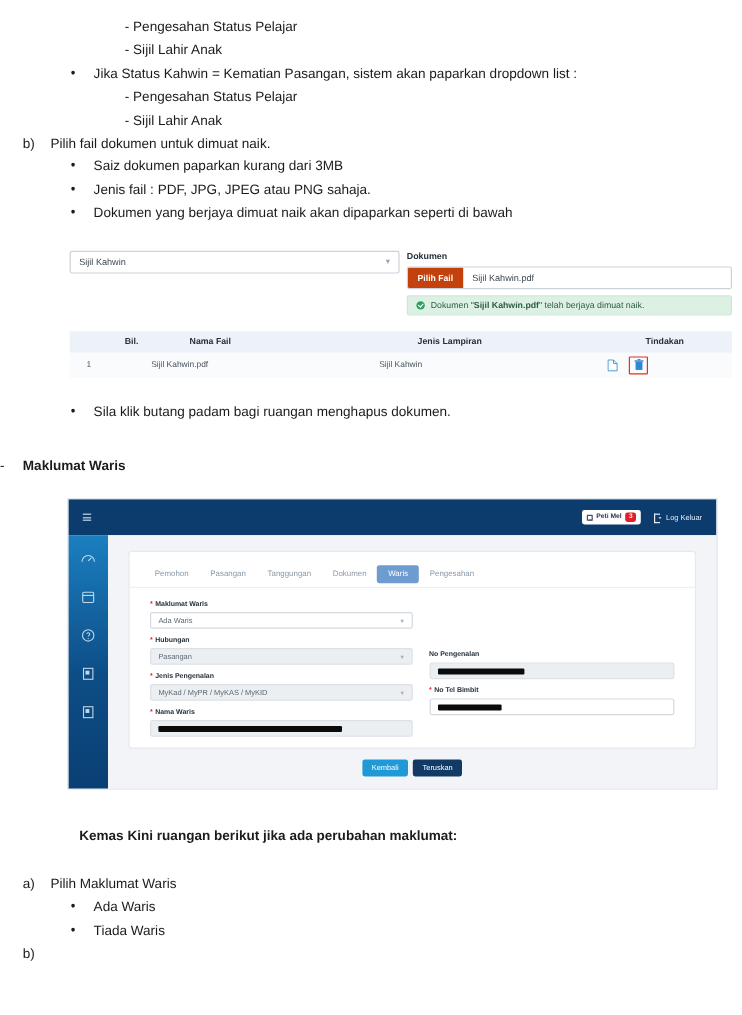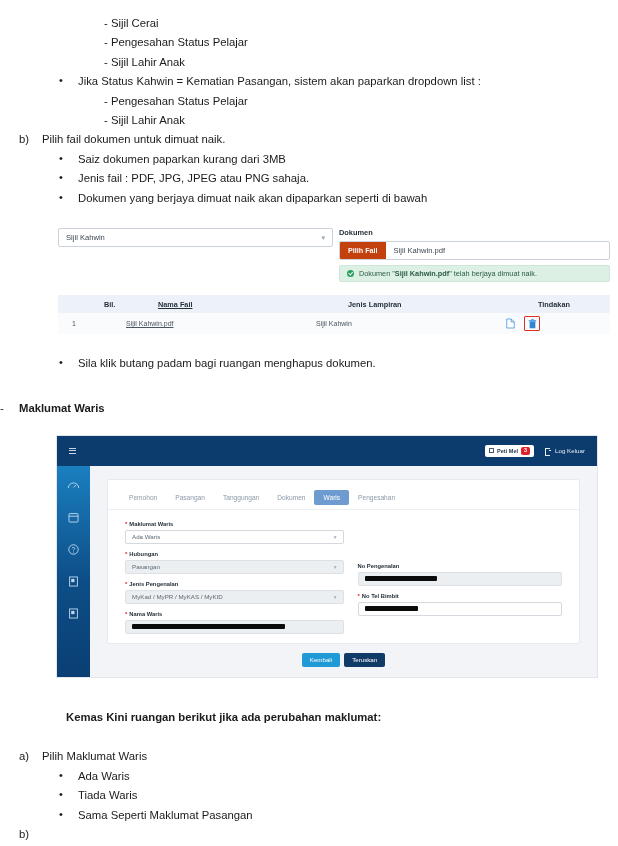--- a/index.html
+++ b/index.html
@@ -83,21 +83,21 @@
   .f1-table { margin-top: 13px; width: 552px; }
   .f1-thead {
     background: #edf2f9; height: 18px; display: flex; align-items: center;
     font-size: 7.3px; font-weight: bold; color: #25303b; padding-left: 32px;
   }
   .f1-trow {
     background: #fafbfc; height: 21px; display: flex; align-items: center;
     font-size: 7px; color: #4a5560;
   }
   .c-bil  { width: 68px; padding-left: 14px; }
-  .c-nama { width: 190px; text-decoration: underline; }
+  .c-nama { width: 190px; }
   .c-jenis{ width: 190px; }
   .c-act  { flex: 1; }
   .f1-thead .c-nama, .f1-thead .c-jenis { }
   .acts { display:flex; align-items:center; gap: 9px; }
 
   .doc-ic { width: 9px; height: 11px; display:block; }
   .trash-wrap {
     border: 1.6px solid #e03123; padding: 1.5px 2.5px; display:inline-flex;
     align-items:center; justify-content:center; border-radius:1px;
   }
@@ -173,21 +173,20 @@
   .btn-back { background:#1f9ad6; }
   .btn-next { background:#123a67; }
 </style>
 </head>
 <body>
 
 <div class="doc">
 
   <div style="height:14px"></div>
 
-  <div class="line lvl-dash">- Sijil Cerai</div>
   <div class="line lvl-dash">- Pengesahan Status Pelajar</div>
   <div class="line lvl-dash">- Sijil Lahir Anak</div>
 
   <div class="line lvl-bullet">Jika Status Kahwin = Kematian Pasangan, sistem akan paparkan dropdown list :</div>
   <div class="line lvl-dash">- Pengesahan Status Pelajar</div>
   <div class="line lvl-dash">- Sijil Lahir Anak</div>
 
   <div class="line lvl-alpha">
     <span class="mark">b)</span>
     <span>Pilih fail dokumen untuk dimuat naik.</span>
@@ -396,20 +395,19 @@
   <div class="line" style="margin-left:66px;font-weight:bold">Kemas Kini ruangan berikut jika ada perubahan maklumat:</div>
 
   <div class="spacer20"></div>
 
   <div class="line lvl-alpha">
     <span class="mark">a)</span>
     <span>Pilih Maklumat Waris</span>
   </div>
   <div class="line lvl-bullet">Ada Waris</div>
   <div class="line lvl-bullet">Tiada Waris</div>
-  <div class="line lvl-bullet">Sama Seperti Maklumat Pasangan</div>
 
   <div class="line lvl-alpha">
     <span class="mark">b)</span>
 
   </div>
 
 </div>
 
 </body></html>

